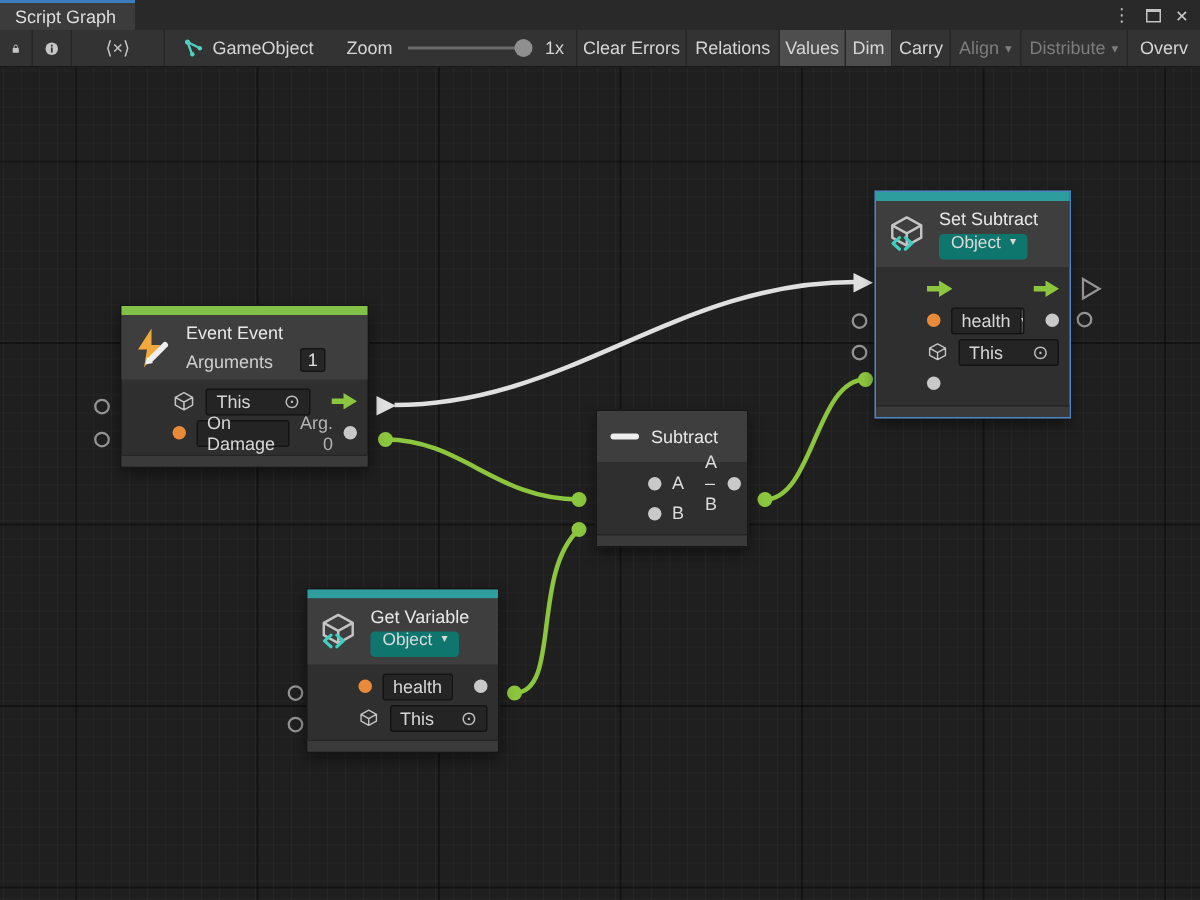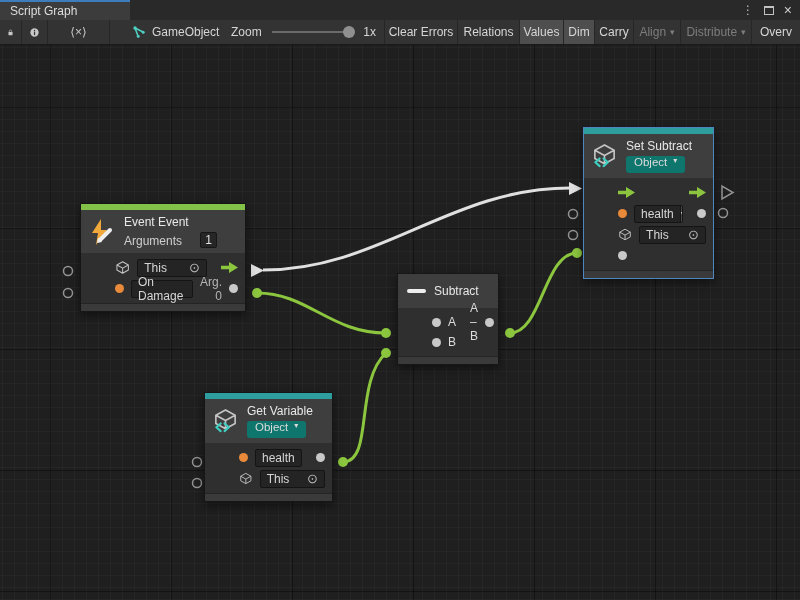--- a/index.html
+++ b/index.html
@@ -2,21 +2,21 @@
 <html><head>
 <meta charset="utf-8">
 <style>
   * { margin:0; padding:0; box-sizing:border-box; }
   html,body { width:800px; height:600px; overflow:hidden; background:#1f1f1f;
               font-family:"Liberation Sans", sans-serif; }
   .window { position:relative; width:800px; height:600px; display:flex; flex-direction:column; }
 
   
   .titlebar { height:20px; background:#292929; display:flex; align-items:stretch; flex:0 0 auto; }
-  .tab { width:130px; background:#3c3c3c; border-top:2px solid #3e7dbd; color:#dedede;
+  .tab { width:90px; background:#3c3c3c; border-top:2px solid #3e7dbd; color:#dedede;
          font-size:12px; display:flex; align-items:center; padding:0 10px; }
   .titlebar-spacer { flex:1; }
   .win-controls { display:flex; align-items:center; gap:10px; padding-right:8px; color:#bdbdbd; }
   .kebab { font-size:12px; line-height:1; cursor:default; }
   .maxbox { width:10px; height:9px; border:1.5px solid #c2c2c2; border-top-width:2.5px; display:inline-block; }
   .closex { font-size:14px; line-height:1; color:#cfcfcf; }
 
   
   .toolbar { height:25px; background:#333333; border-bottom:1px solid #191919;
              display:flex; align-items:stretch; flex:0 0 auto; color:#d6d6d6; font-size:12px; }
@@ -109,21 +109,21 @@
     <div class="tb-btn" style="width:26px">
       <svg width="13" height="13" viewBox="0 0 13 13">
         <circle cx="6.5" cy="6.5" r="6" fill="#c7c7c7"></circle>
         <rect x="5.7" y="5.2" width="1.7" height="5" fill="#333"></rect>
         <rect x="5.7" y="2.6" width="1.7" height="1.8" fill="#333"></rect>
       </svg>
     </div>
     <div class="tb-btn" style="width:70px; color:#c9c9c9;">
       <span>⟨×⟩</span>
     </div>
-    <div class="tb-btn no-div" style="width:107px; justify-content:flex-start; padding-left:22px;">
+    <div class="tb-btn no-div" style="width:107px; justify-content:flex-end; padding-left:22px;">
       <span class="go-icon">
         <svg width="14" height="13" viewBox="0 0 14 13">
           <path d="M3 2 L11 6 M3 2 L6 10" stroke="#4ecfc0" stroke-width="1.6" fill="none"></path>
           <circle cx="3" cy="2" r="1.7" fill="#4ecfc0"></circle>
           <circle cx="11.2" cy="6.2" r="1.5" fill="#4ecfc0"></circle>
           <circle cx="6.2" cy="10.2" r="1.5" fill="#4ecfc0"></circle>
         </svg>
       </span>
       <span>GameObject</span>
     </div>

